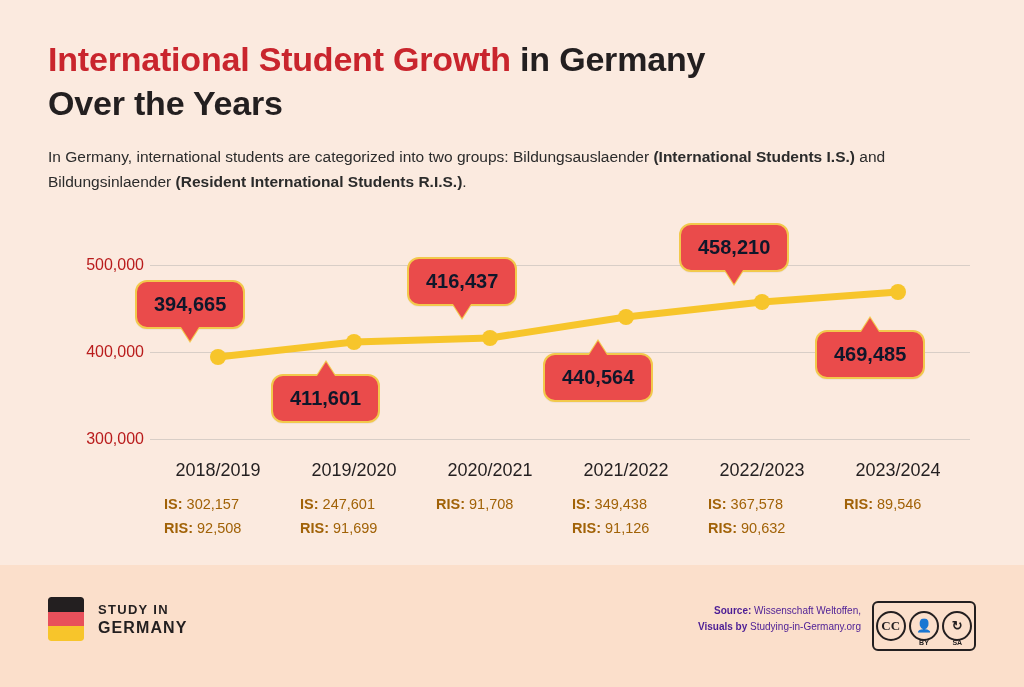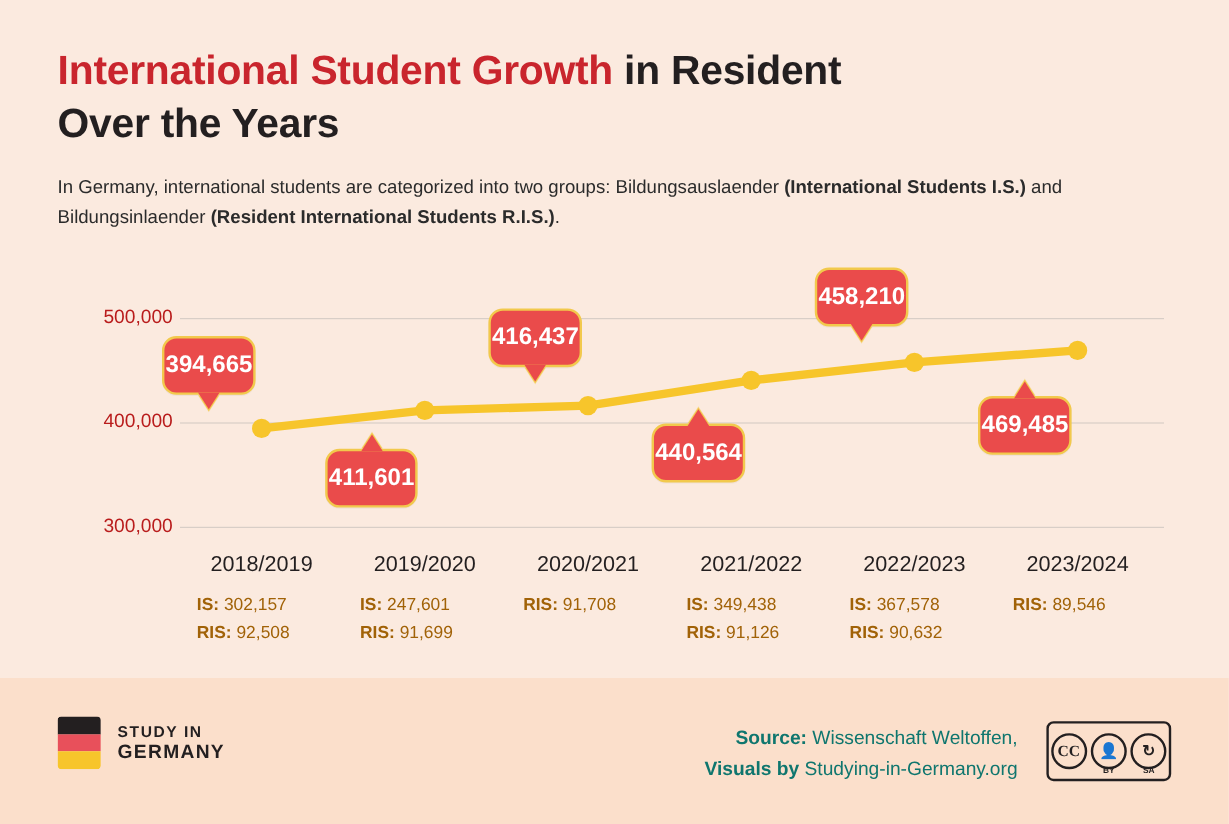--- a/index.html
+++ b/index.html
@@ -85,24 +85,24 @@
     height: 220px;
     overflow: visible;
   }
 
   
   .bubble {
     position: absolute;
     background: #ea4b4b;
     border: 2px solid #f2c94c;
     border-radius: 12px;
-    color: #ffffff;
+    color: #0f172a;
     font-size: 20px;
     font-weight: bold;
-    padding: 11px 1px;
+    padding: 11px 17px;
     white-space: nowrap;
     box-shadow: 0 1px 0 rgba(0,0,0,0.04);
   }
   .bubble .tail {
     position: absolute;
     left: 50%;
     margin-left: -9px;
     width: 0;
     height: 0;
     border-left: 9px solid transparent;
@@ -185,26 +185,26 @@
   }
   .logo-text div:last-child {
     font-size: 16px;
     font-weight: bold;
     letter-spacing: 1.1px;
     color: #231f20;
     margin-top: 2px;
   }
   .source {
     position: absolute;
-    right: 176px;
+    right: 163px;
     top: 38px;
     text-align: right;
-    font-size: 16px;
+    font-size: 10px;
     line-height: 1.6;
-    color: #0f766e;
+    color: #4c1d95;
   }
   .source b { font-weight: bold; }
   .cc {
     position: absolute;
     right: 48px;
     top: 36px;
     width: 100px;
     height: 46px;
     border: 2px solid #231f20;
     border-radius: 6px;
@@ -238,21 +238,21 @@
   }
   .cc-item { position: relative; height: 42px; display:flex; align-items:center;}
 </style>
 </head>
 <body>
 
 <div class="page">
 
   <div class="header">
     <h1 class="title">
-      <span class="accent">International Student Growth</span><span> in Resident</span><br>
+      <span class="accent">International Student Growth</span><span> in Germany</span><br>
       <span>Over the Years</span>
     </h1>
     <div class="subtitle">
       <span>In Germany, international students are categorized into two groups: Bildungsauslaender </span><b>(International Students I.S.)</b><span> and Bildungsinlaender </span><b>(Resident International Students R.I.S.)</b><span>.</span>
     </div>
   </div>
 
   <div class="chart-wrap">
 
     <div class="gridline" style="top:33px;"></div>

